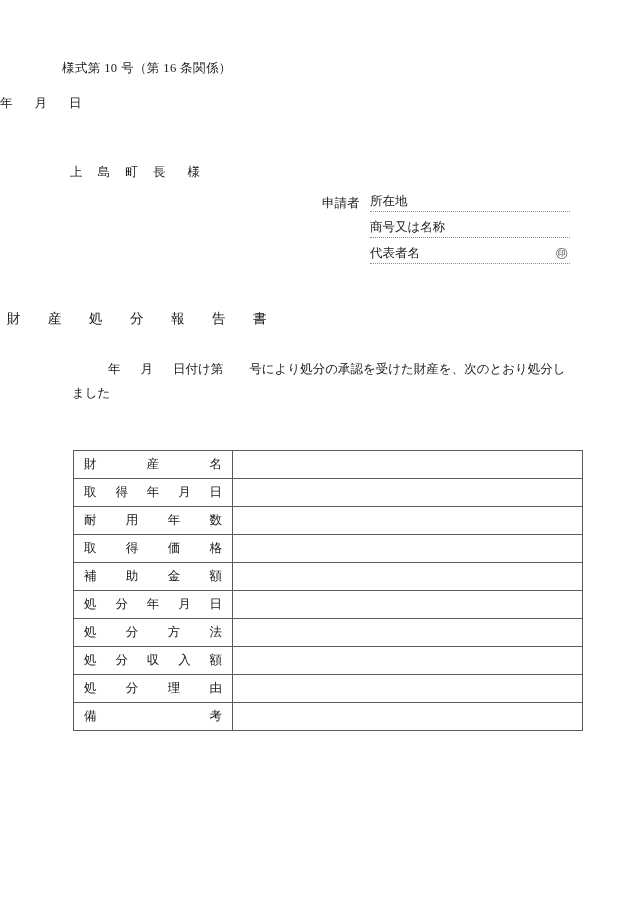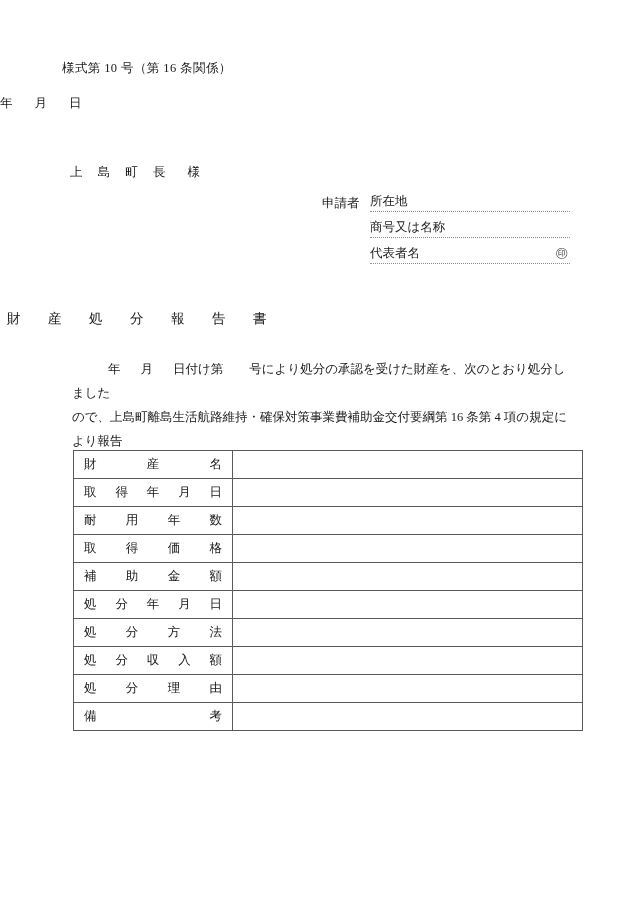--- a/index.html
+++ b/index.html
@@ -176,21 +176,20 @@
         <span class="applicant-spacer"></span>
         <span class="seal-mark">㊞</span>
       </span>
     </div>
   </div>
 
   <div class="doc-title">財　産　処　分　報　告　書</div>
 
   <div class="body-text">
     <p><span class="indent"></span><span>年</span><span class="gap-s"></span><span>月</span><span class="gap-s"></span><span>日付け第</span><span class="gap-m"></span><span>号により処分の承認を受けた財産を、次のとおり処分しました</span></p>
-    <p>ので、上島町離島生活航路維持・確保対策事業費補助金交付要綱第 16 条第 4 項の規定により報告</p>
   </div>
 
   <table class="prop-table">
     <tbody>
       <tr>
         <td class="label-cell">
             <span class="label-inner">
               <span>財</span>
               <span>産</span>
               <span>名</span>

